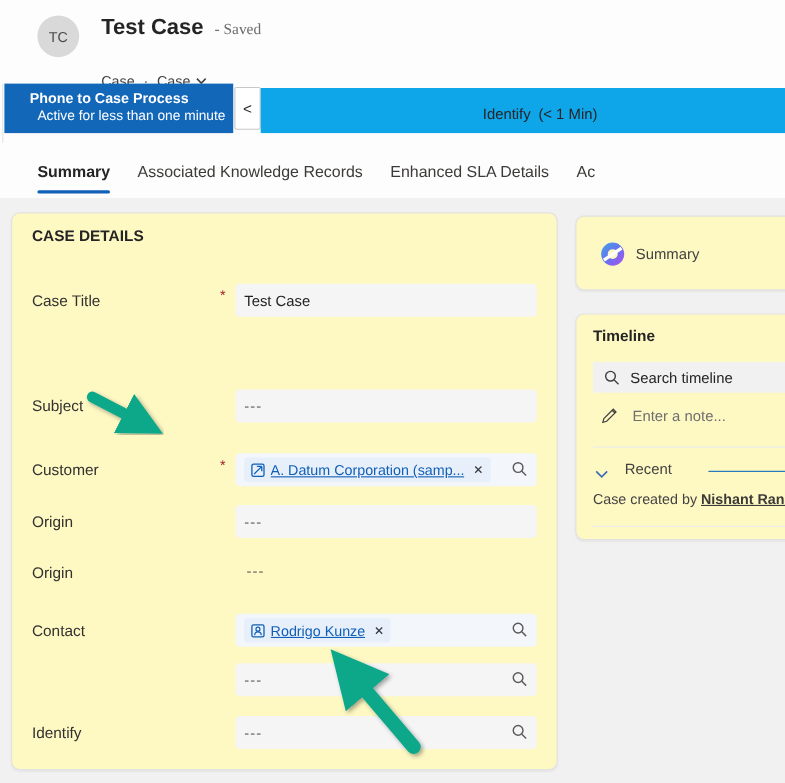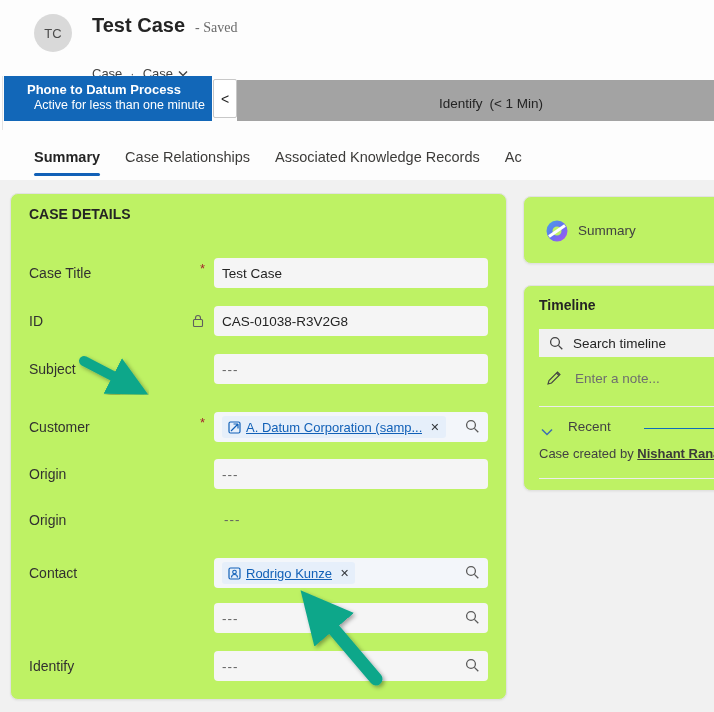--- a/index.html
+++ b/index.html
@@ -22,37 +22,37 @@
 
   
   .bpf { position:absolute; left:0; top:76px; width:714px; height:45px; }
   .bpf-blue { position:absolute; left:4px; top:0; width:208px; height:45px; background:#1267b8;
               color:#fff; padding:6px 0 0 23px; }
   .bpf-title { font-size:13px; font-weight:700; line-height:16px; }
   .bpf-sub { font-size:12.5px; line-height:15px;text-align:center; }
   .bpf-collapse { position:absolute; left:213px; top:3px; width:24px; height:39px; background:#fff;
                   border:1px solid #c8c8c8; border-radius:2px; font-size:14px; color:#242424;
                   cursor:pointer; font-family:inherit; }
-  .bpf-stage { position:absolute; left:237px; top:4px; right:0; height:41px; background:#a3a3a3; }
+  .bpf-stage { position:absolute; left:237px; top:4px; right:0; height:41px; background:#0ea5e9; }
   .stage-label { position:absolute; left:144px; top:16px; width:220px; text-align:center;
                  font-size:13.5px; color:#242424; }
   .stage-label .dur { margin-left:7px; }
 
   
   .tabs { position:absolute; left:0; top:130px; width:714px; height:50px; background:#fdfdfd;
           display:flex; align-items:flex-start; padding:8px 0 0 34px; gap:25px; white-space:nowrap; }
   .tab { position:relative; border:none; background:none; font-family:inherit; font-size:14.5px;
          color:#3c3b39; height:38px; cursor:pointer; padding:0; }
   .tab.active { font-weight:700; color:#242424; }
   .tab.active::after { content:""; position:absolute; left:0; right:0; bottom:0; height:3px;
                        background:#1160b7; border-radius:2px; }
 
   
   .content { position:absolute; left:0; top:180px; width:714px; height:532px; background:#f1f1f1; }
-  .card { position:absolute; background:#bef264; border:1px solid #e2e2e1; border-radius:8px;
+  .card { position:absolute; background:#fef9c3; border:1px solid #e2e2e1; border-radius:8px;
           box-shadow:0 1px 2px rgba(0,0,0,.05); }
 
   
   .main-card { left:10px; top:13px; width:497px; height:507px; }
   .card-h2 { position:absolute; left:18px; top:12px; font-size:14px; font-weight:700; color:#242424; }
   .frow { position:absolute; left:0; width:497px; height:30px; }
   .r1{top:64px} .r2{top:112px} .r3{top:160px} .r4{top:218px} .r5{top:265px}
   .r6{top:311px} .r7{top:364px} .r8{top:409px} .r9{top:457px}
   .flabel { position:absolute; left:18px; top:0; line-height:30px; font-size:14px; color:#323130; }
   .req { position:absolute; left:189px; top:3px; color:#a4262c; font-size:13px; }
@@ -117,64 +117,52 @@
         <span>Case</span>
         <svg width="10" height="7" viewBox="0 0 10 7">
             <polyline points="1,1.5 5,5.5 9,1.5" fill="none" stroke="#424242" stroke-width="1.4"></polyline>
           </svg>
       </span>
     </div>
   </header>
 
   <div class="bpf">
     <div class="bpf-blue">
-      <div class="bpf-title">Phone to Datum Process</div>
+      <div class="bpf-title">Phone to Case Process</div>
       <div class="bpf-sub">Active for less than one minute</div>
     </div>
     <button class="bpf-collapse">&lt;</button>
     <div class="bpf-stage">
       <div class="stage-label">
         <span>Identify</span><span class="dur">(&lt; 1 Min)</span>
       </div>
 
     </div>
   </div>
 
   <nav class="tabs">
     <button class="tab active">Summary</button>
-    <button class="tab">Case Relationships</button>
     <button class="tab">Associated Knowledge Records</button>
+    <button class="tab">Enhanced SLA Details</button>
     <button class="tab">Ac</button>
   </nav>
 
   <main class="content">
 
     <section class="card main-card">
       <h2 class="card-h2">CASE DETAILS</h2>
 
       <div class="frow r1">
         <span class="flabel">Case Title</span>
         <span class="req">*</span>
         <div class="finput">
           <span class="val">Test Case</span>
         </div>
       </div>
 
-      <div class="frow r2">
-        <span class="flabel">ID</span>
-        <span class="lockwrap">
-          <svg width="12" height="14" viewBox="0 0 12 14">
-              <rect x="1.5" y="5.5" width="9" height="7" rx="1" fill="none" stroke="#5f5f5f" stroke-width="1.1"></rect>
-              <path d="M3.5,5.5 V4 a2.5,2.5 0 0 1 5,0 V5.5" fill="none" stroke="#5f5f5f" stroke-width="1.1"></path>
-            </svg>
-        </span>
-        <div class="finput">
-          <span class="val">CAS-01038-R3V2G8</span>
-        </div>
-      </div>
 
       <div class="frow r3">
         <span class="flabel">Subject</span>
         <div class="finput">
           <span class="empty">---</span>
         </div>
       </div>
 
       <div class="frow r4">
         <span class="flabel">Customer</span>

